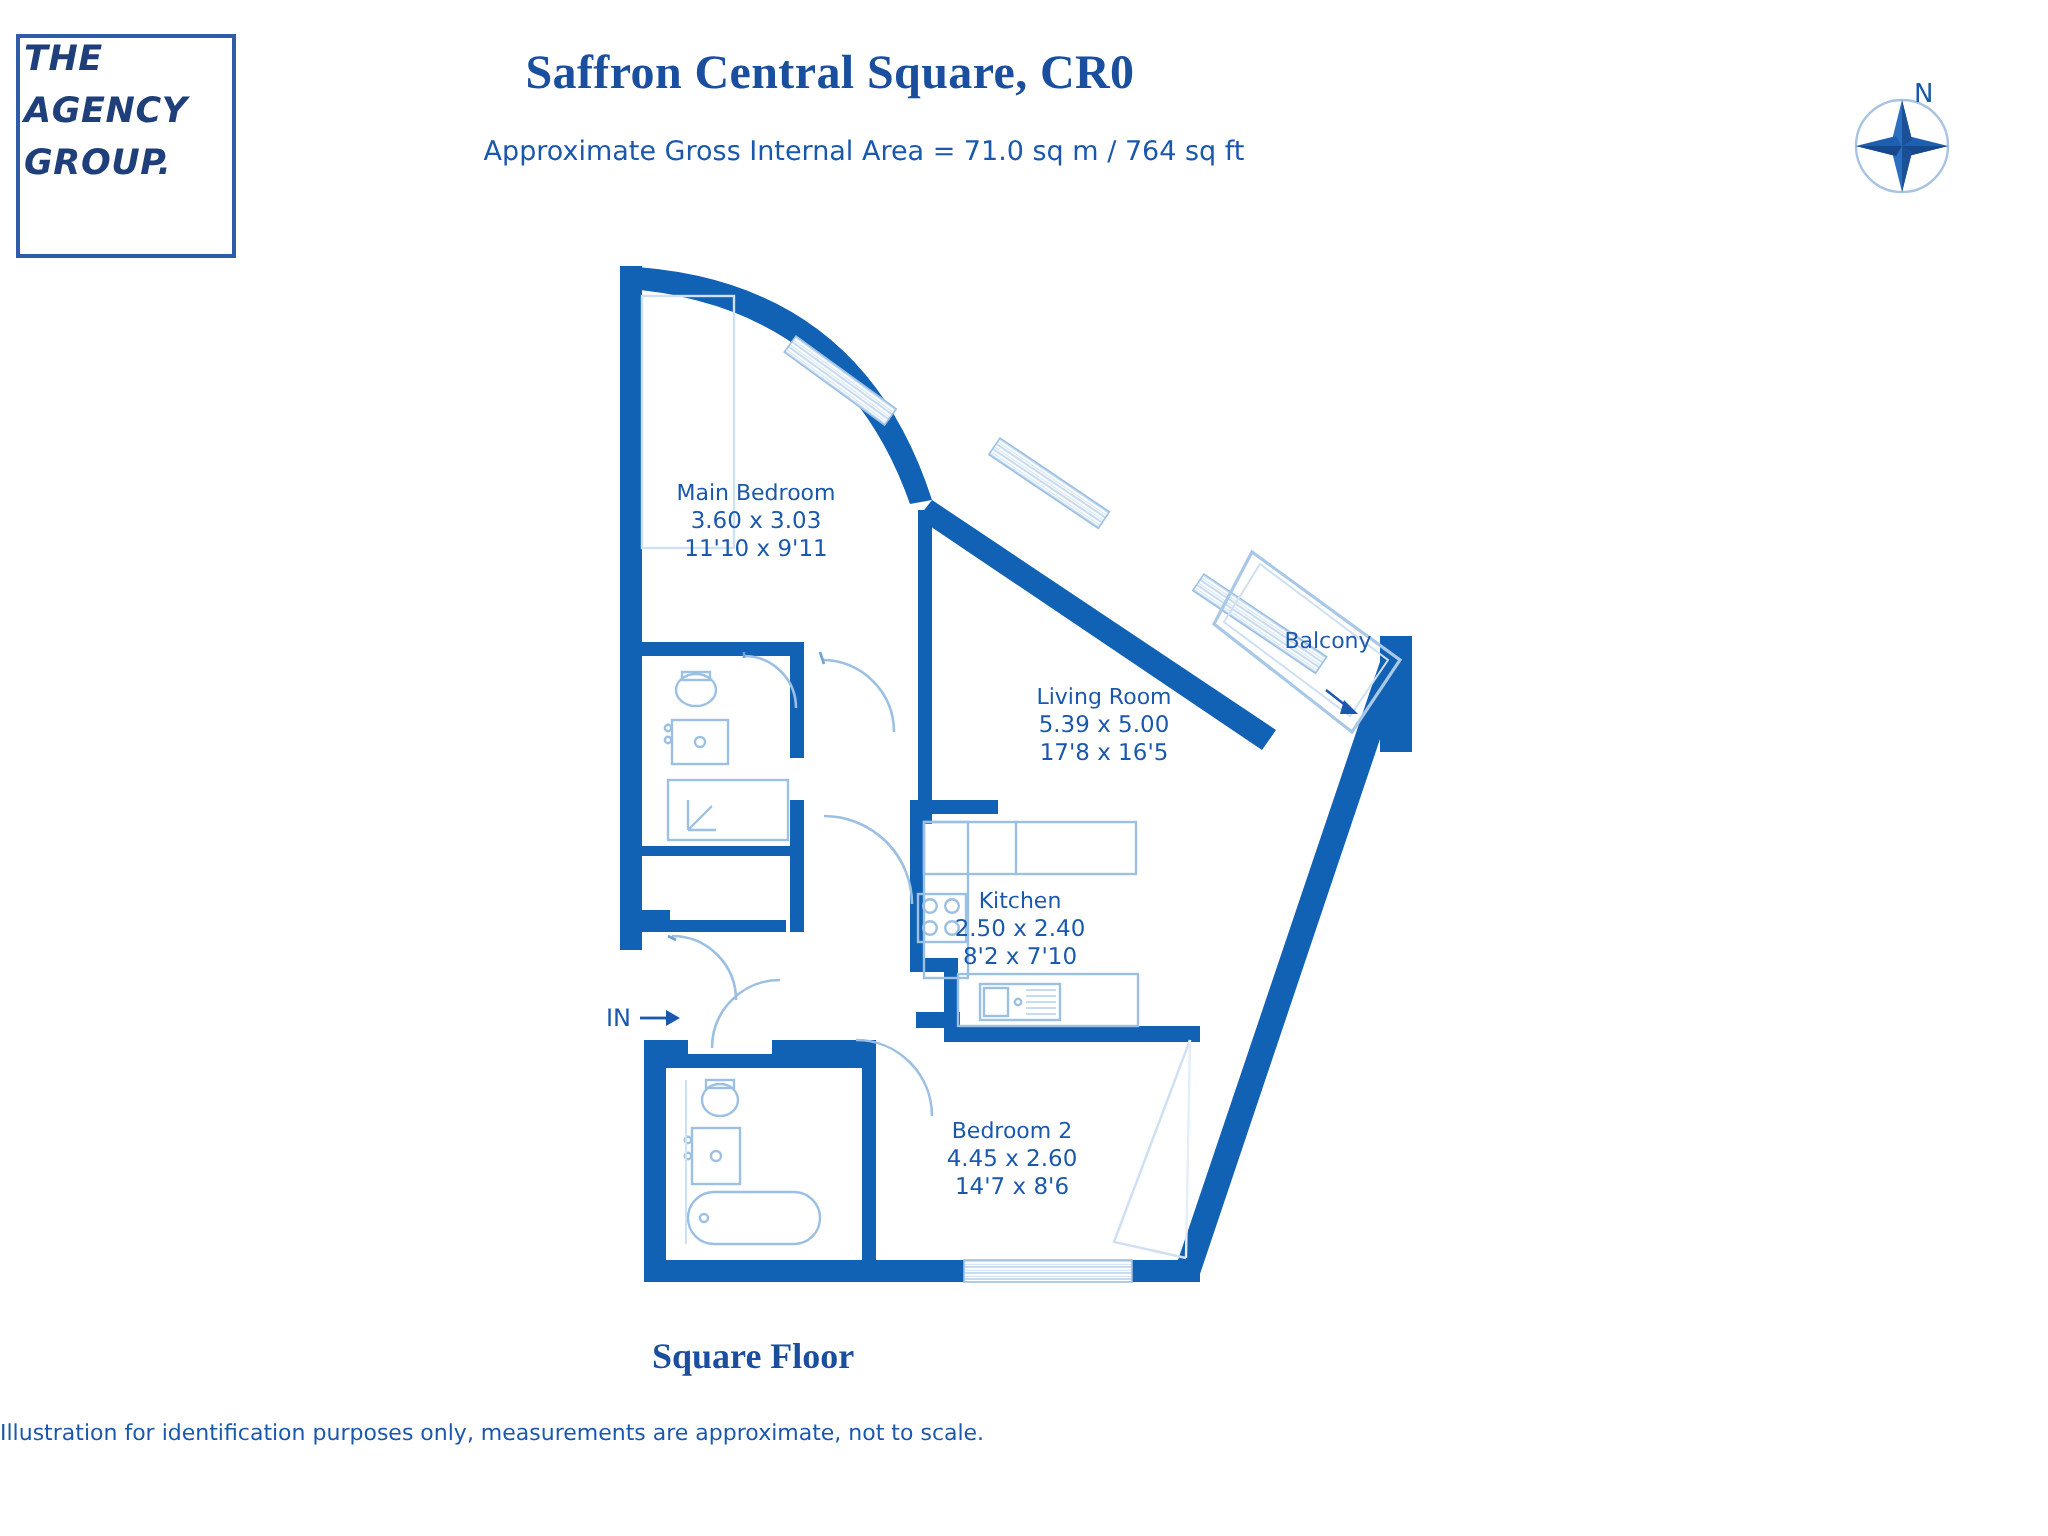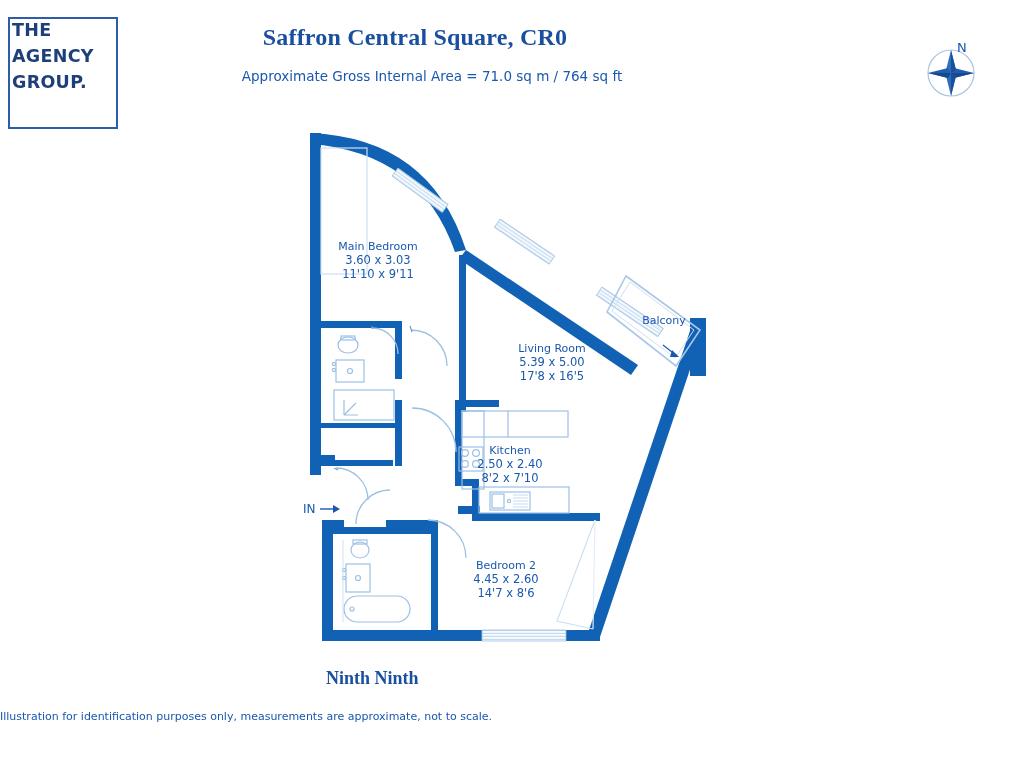--- a/index.html
+++ b/index.html
@@ -31,21 +31,21 @@
     position: absolute;
     left: 12px;
     top: 17px;
     color: #1f3f7a;
     font-family: "DejaVu Sans", sans-serif;
     font-weight: bold;
     font-size: 17.5px;
     line-height: 26px;
     letter-spacing: 0.3px;
   }
-  #logo-text span { display: block; }
+  #logo-text span { display: block; font-style: italic; }
 
   
   #plan-title {
     position: absolute;
     left: 0;
     top: 24px;
     width: 830px;
     text-align: center;
     color: #1a4fa0;
     font-family: "Liberation Serif", serif;
@@ -331,14 +331,14 @@
   </g>
 
   <g>
     <text class="in-label" x="303" y="513">IN</text>
     <line x1="320" y1="509" x2="334" y2="509" stroke="#1a58ae" stroke-width="1.4"></line>
     <path d="M 333 505 L 340 509 L 333 513 Z" fill="#1a58ae"></path>
   </g>
 
 </svg>
 
-<div id="floor-label">Ninth Ninth</div>
+<div id="floor-label">Square Floor</div>
 <div id="disclaimer">Illustration for identification purposes only, measurements are approximate, not to scale.</div>
 
 </body></html>

